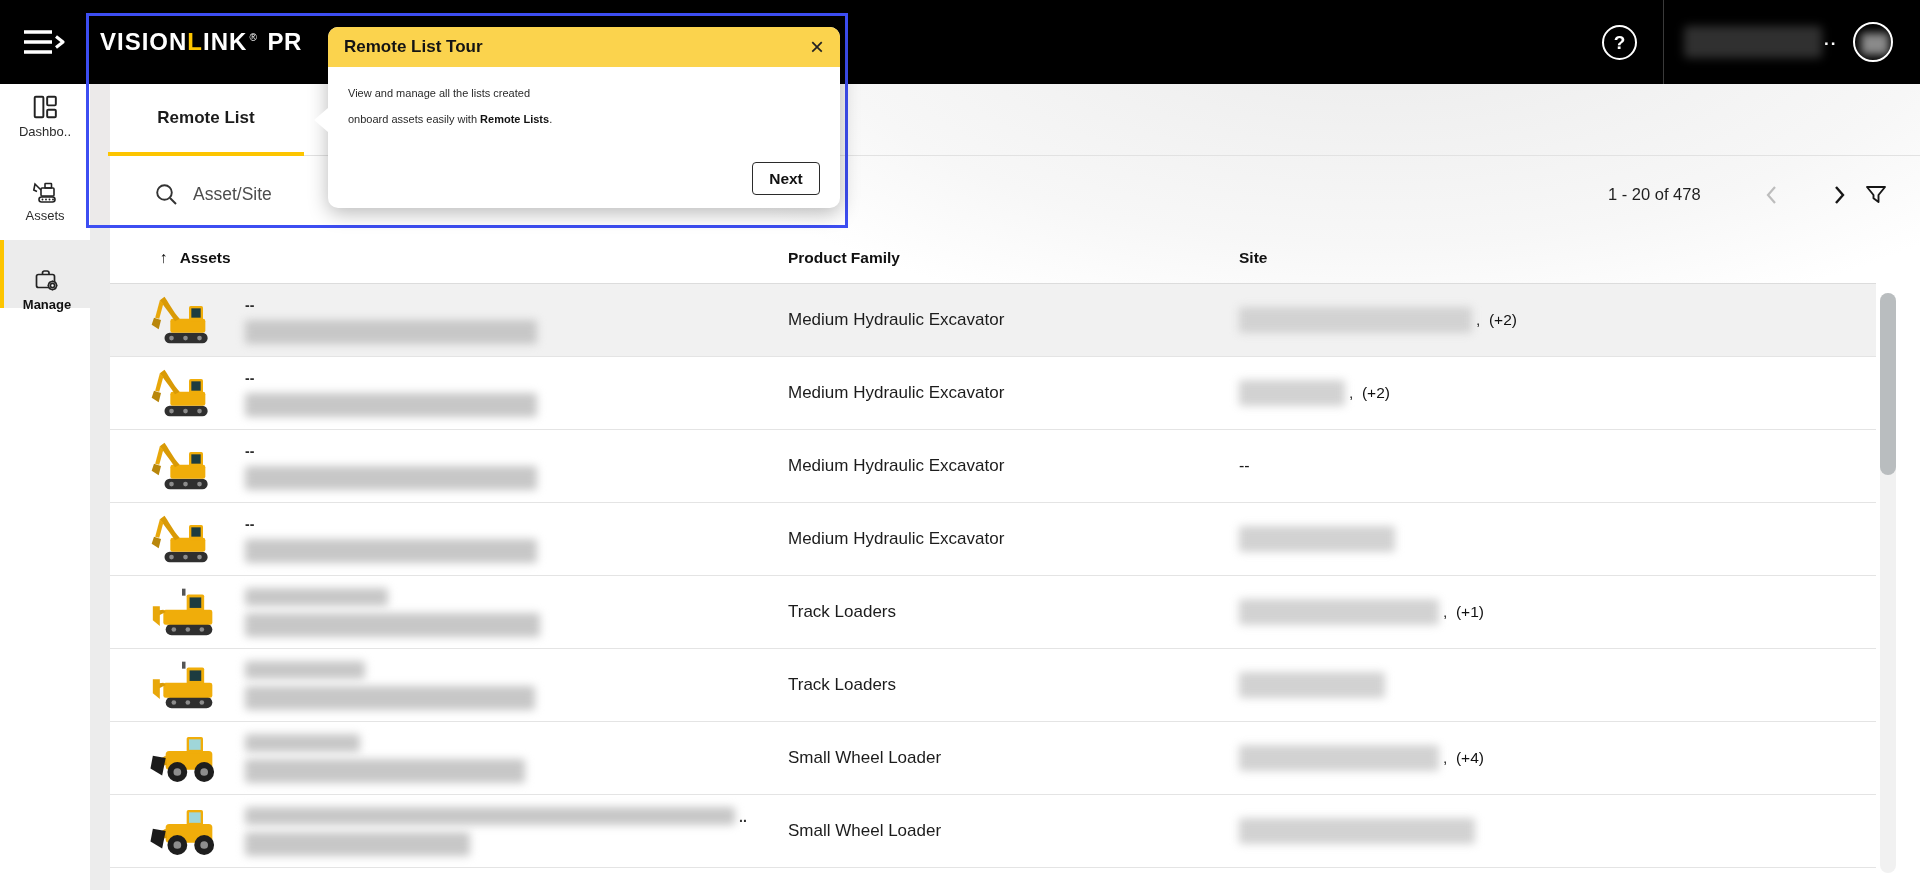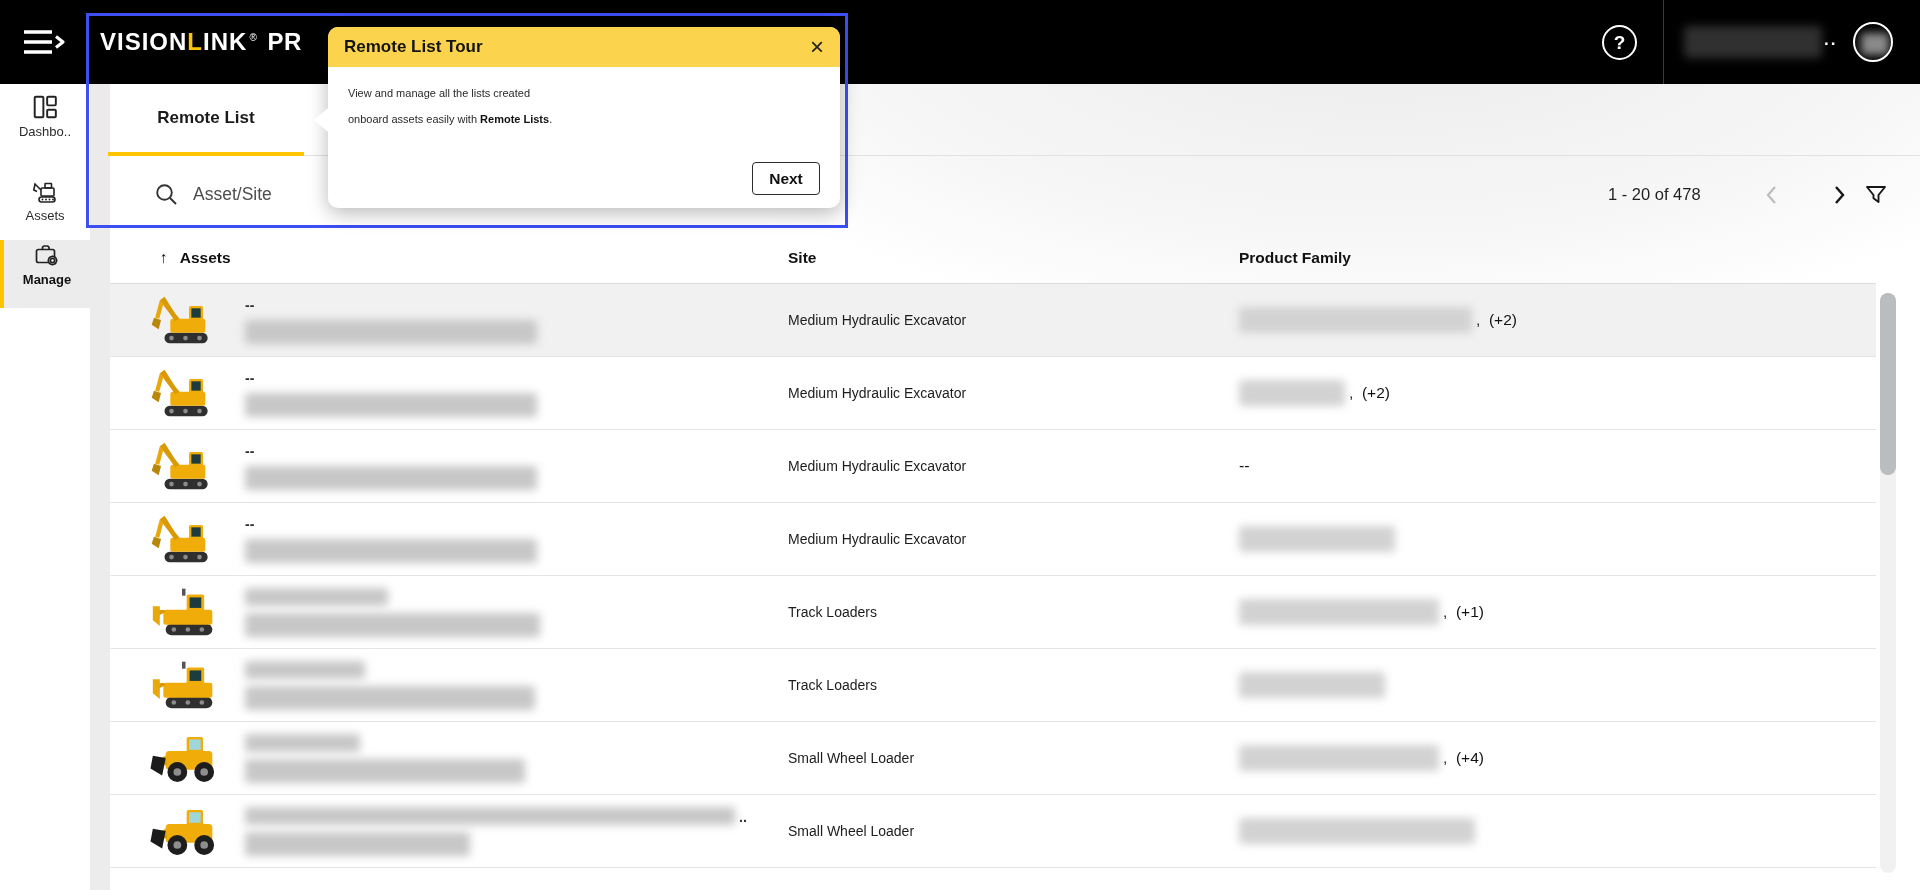--- a/index.html
+++ b/index.html
@@ -26,21 +26,21 @@
             border-radius:50%; overflow:hidden; background:#000; cursor:pointer; }
   .avatar .blur-in { position:absolute; left:6px; top:9px; width:28px; height:22px; background:#8a8a8a; filter:blur(4px); }
 
   
   .sidebar { position:absolute; left:0; top:84px; width:90px; height:806px; background:#fff; z-index:4; }
   .s-item { position:absolute; left:0; width:90px; text-align:center; cursor:pointer; color:#2b2b2b; }
   .s-item .s-icon { display:block; margin:0 auto 4px auto; width:26px; height:26px; }
   .s-item .s-label { font-size:13px; display:block; white-space:nowrap; }
   .s-dashboard { top:10px; }
   .s-assets { top:94px; }
-  .s-manage { top:156px; height:68px; background:#ececec; border-left:4px solid #FDC500; padding-top:2px; }
+  .s-manage { top:156px; height:68px; background:#ececec; border-left:4px solid #FDC500; padding-top:27px; }
   .s-manage .s-label { font-weight:700; color:#111; }
   .gutter { position:absolute; left:90px; top:228px; width:20px; height:662px; background:#ececec; z-index:1; }
 
   
   .card { position:absolute; left:110px; top:84px; width:1810px; height:806px;
           background:radial-gradient(1100px 480px at 70% -90px, #eaeaea 0%, #f7f7f7 52%, #ffffff 72%); z-index:2; }
 
   .tabbar { position:absolute; left:0; top:0; width:1810px; height:72px; border-bottom:1px solid #e2e2e2;padding-left:15px; }
   .tab { position:absolute; left:-2px; top:0; width:196px; height:72px; display:flex; align-items:center;
          justify-content:center; font-size:17px; font-weight:600; color:#1b1b1b; cursor:pointer; }
@@ -71,21 +71,21 @@
   .cell-asset { display:flex; align-items:center; height:100%; }
   .m-icon { width:95px; height:56px; flex:0 0 95px; }
   .m-icon svg { width:78px; height:56px; }
   .a-text { display:flex; flex-direction:column; justify-content:center; }
   .a-name { font-size:14px; font-weight:700; color:#2d2d2d; margin-bottom:7px; }
   .a-name-row { display:flex; align-items:flex-end; margin-bottom:7px; }
   .trunc { font-size:14px; font-weight:700; color:#2d2d2d; margin-left:4px; }
   .blur { background:#c7c7c7; filter:blur(4px); border-radius:3px; }
   .nblur1 { height:18px; }
   .nblur2 { height:24px; }
-  .cell-family { font-size:14px; color:#1c1c1c; }
+  .cell-family { font-size:17px; color:#1c1c1c; }
   .cell-site { display:flex; align-items:center; font-size:16px; color:#1b1b1b; }
   .sblur { height:26px; background:#d2d2d2; filter:blur(4px); border-radius:3px; }
   .site-note { margin-left:4px; font-size:15.5px; color:#111; white-space:pre; }
 
   .scrollbar { position:absolute; left:1770px; top:209px; width:16px; height:580px; background:#f1f1f1; border-radius:8px; }
   .scroll-thumb { position:absolute; left:0; top:0; width:16px; height:182px; background:#b9bdbf; border-radius:8px; cursor:grab; }
 
   
   .tour-highlight { position:absolute; left:86px; top:13px; width:762px; height:215px;
                     border:3px solid #3D4EF2; z-index:10; pointer-events:none; }
@@ -204,22 +204,22 @@
         <svg viewBox="0 0 24 24" width="24" height="24" fill="none" stroke="#161616" stroke-width="1.9" stroke-linejoin="round">
           <path d="M3 4 H21 L14.5 12 V19 L9.5 15.3 V12 Z"></path>
         </svg>
       </span>
     </div>
 
     <div class="thead">
       <div class="th-assets">
         <span class="sort-arrow">↑</span><span>Assets</span>
       </div>
+      <div>Product Family</div>
       <div>Site</div>
-      <div>Product Family</div>
     </div>
 
     <div class="tbody">
         <div class="trow hl">
           <div class="cell-asset">
             <span class="m-icon"><svg viewBox="0 0 64 48">
                 <rect x="11" y="35" width="37" height="9" rx="4.5" fill="#2f2f2f"></rect>
                 <circle cx="17" cy="39.5" r="2" fill="#8c8c8c"></circle>
                 <circle cx="29" cy="39.5" r="2" fill="#8c8c8c"></circle>
                 <circle cx="41" cy="39.5" r="2" fill="#8c8c8c"></circle>

